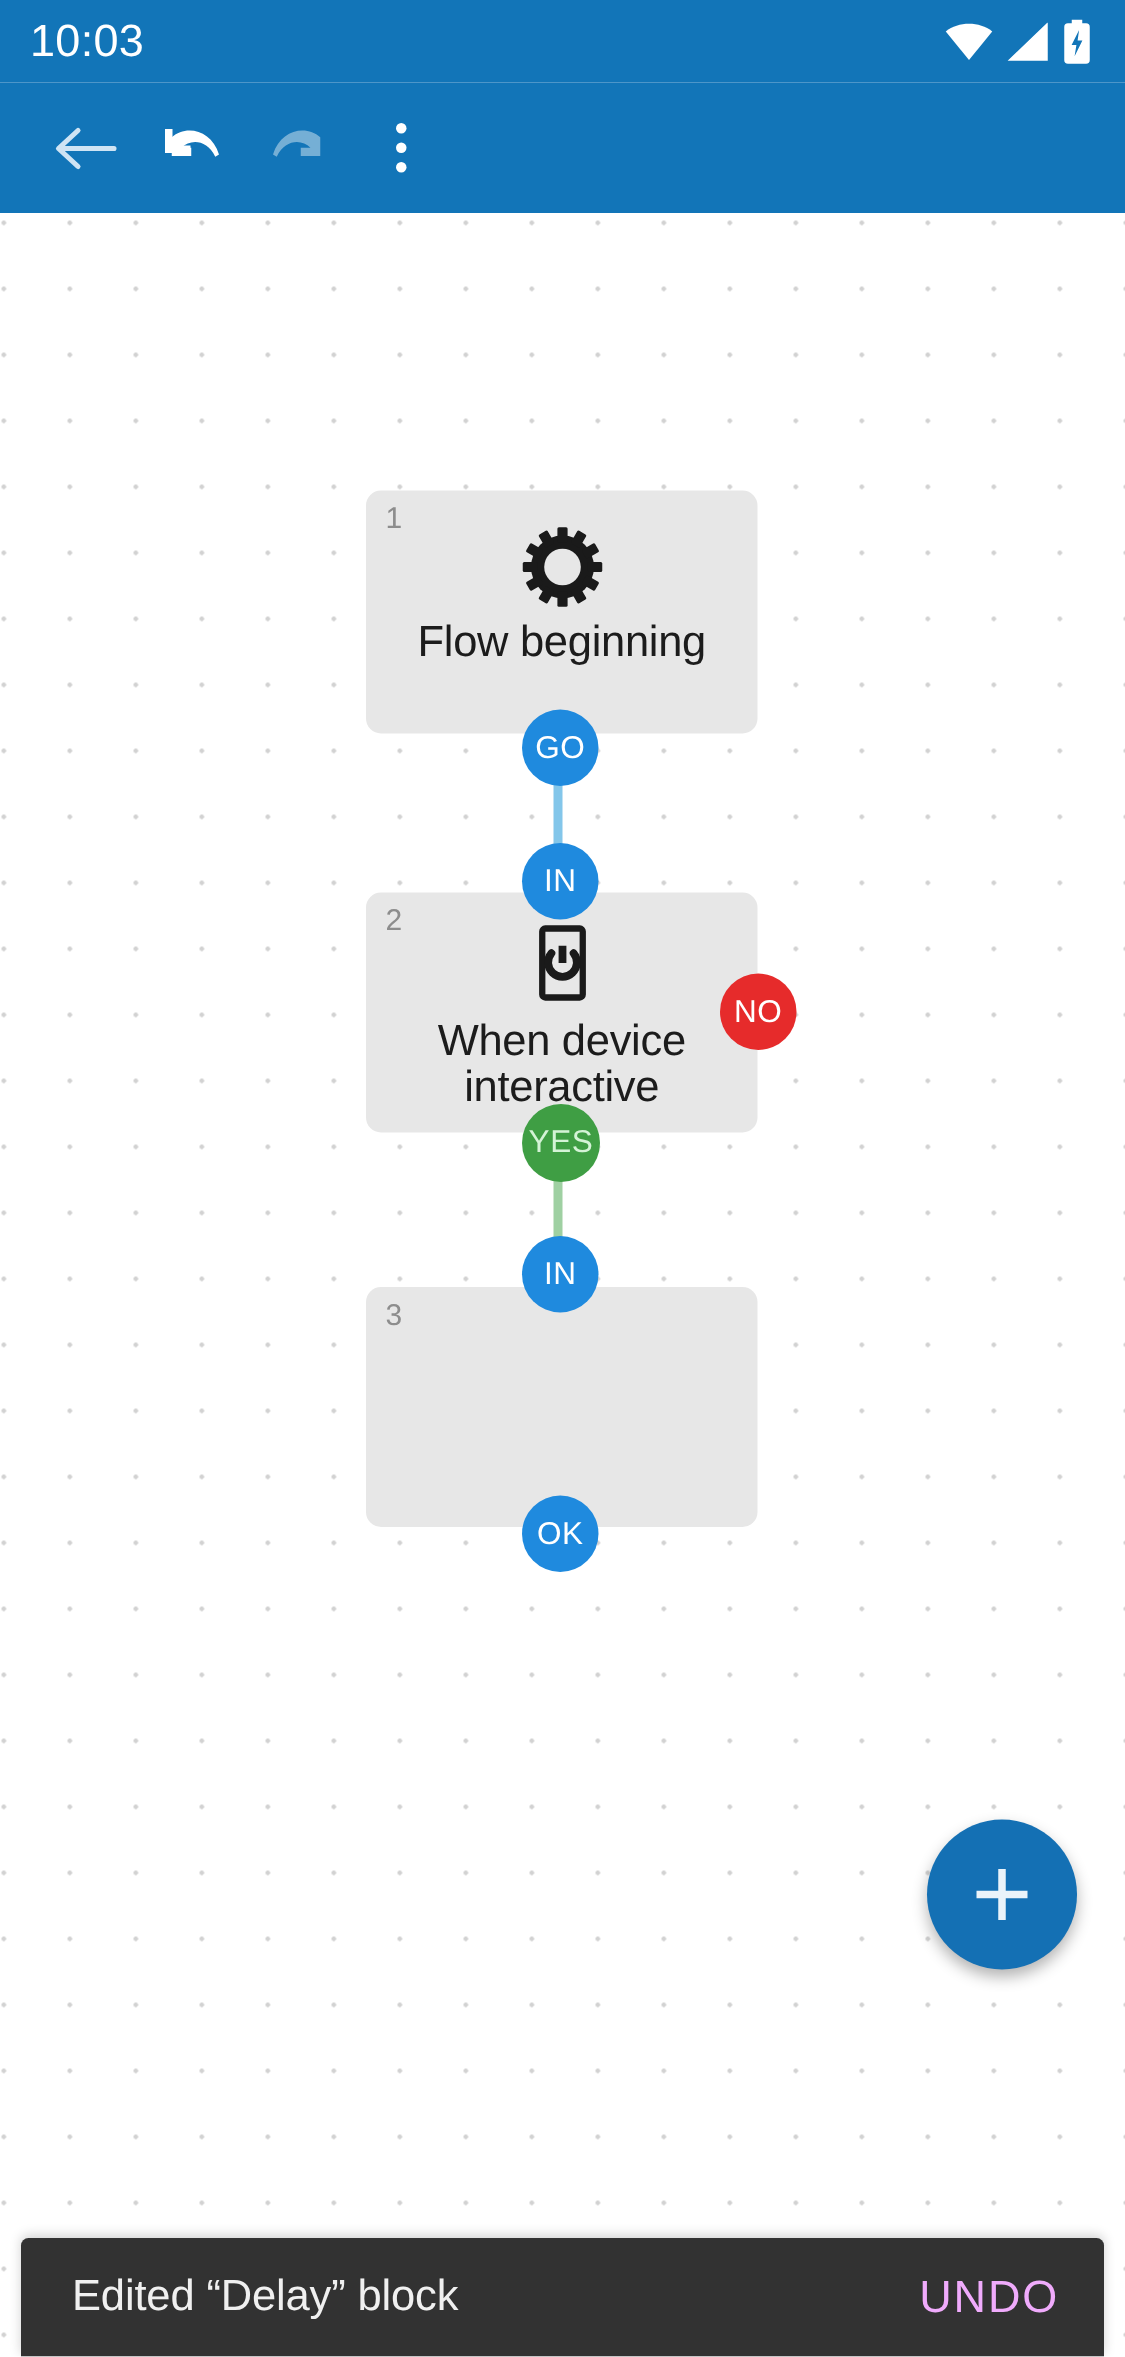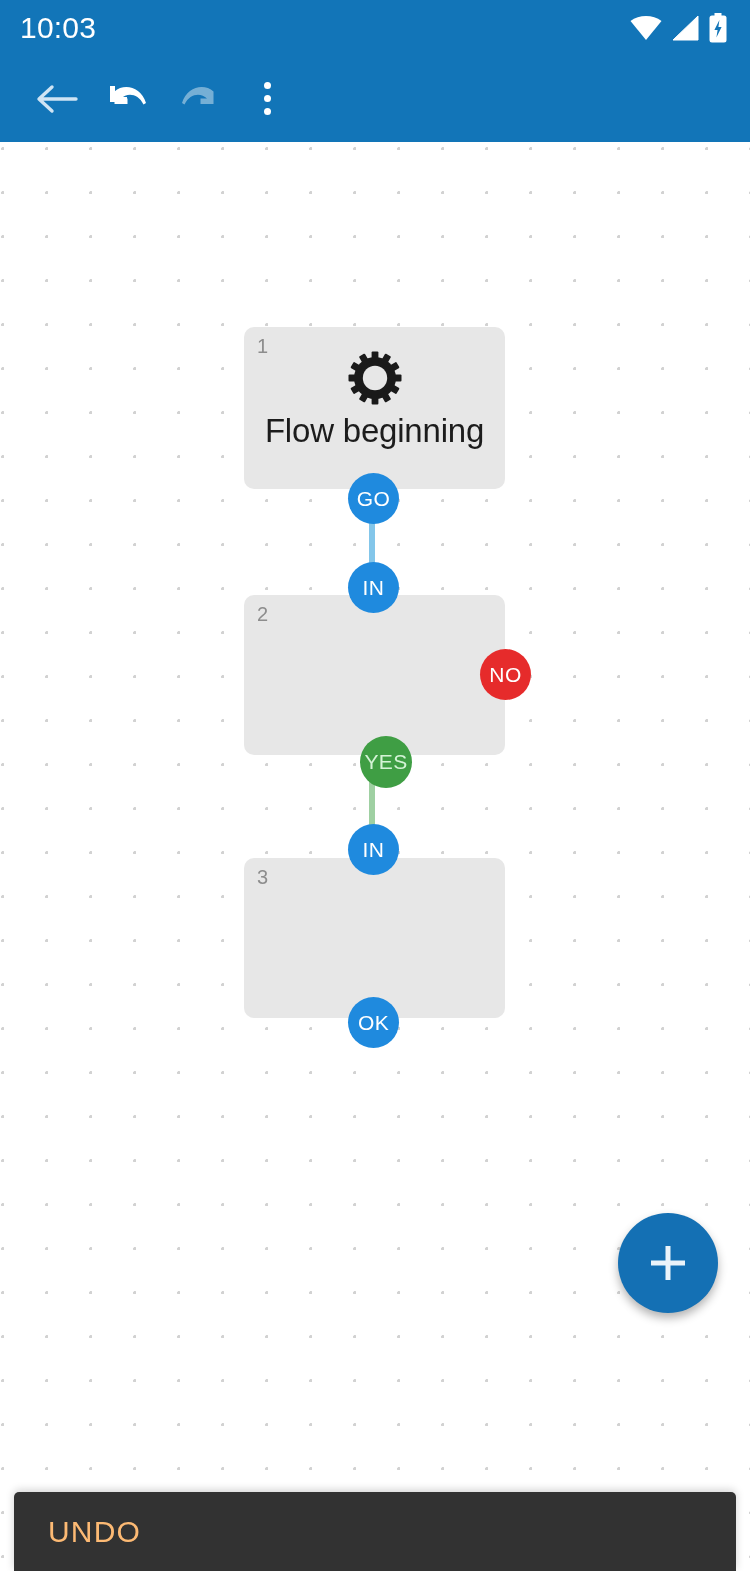--- a/index.html
+++ b/index.html
@@ -126,21 +126,21 @@
     flex-direction: column;
     align-items: center;
   }
   .block-icon {
     display: flex;
     align-items: center;
     justify-content: center;
     height: 58px;
   }
   .block-label {
-    font-size: 33px;
+    font-size: 29px;
     color: #1c1c1c;
     text-align: center;
     line-height: 1.08;
     margin-top: 6px;
     letter-spacing: -0.2px;
   }
 
   
   .port {
     position: absolute;
@@ -194,21 +194,21 @@
     padding: 0 30px 0 34px;
     box-shadow: 0 -2px 8px rgba(0,0,0,0.18);
     z-index: 40;
   }
   #snackbar-message {
     color: #f0f0f0;
     font-size: 29px;
     letter-spacing: -0.1px;
   }
   #snackbar-action {
-    color: #fdba74;
+    color: #f0abfc;
     font-size: 30px;
     font-weight: 400;
     letter-spacing: 1.2px;
     cursor: pointer;
   }
 </style>
 </head>
 <body>
 
 <div id="status-bar">
@@ -292,39 +292,50 @@
         </svg>
       </div>
       <div class="block-label">Flow beginning</div>
     </div>
   </div>
 
   <div class="port port-blue" style="left:348px; top:331px; width:51px; height:51px;">GO</div>
 
   <div class="block" style="left:244px; top:453px; width:261px; height:160px;">
     <span class="block-index">2</span>
+    <div class="block-body" style="top:20px;">
+      <div class="block-icon">
+        <svg width="56" height="56" viewBox="0 0 56 56">
+          <rect x="14.5" y="3" width="27" height="46" rx="2" fill="none" stroke="#1a1a1a" stroke-width="4.2"></rect>
+          <path d="M28 14.5 L28 26" stroke="#1a1a1a" stroke-width="5.2" stroke-linecap="butt"></path>
+          <path d="M20.6 19.5 A 9.6 9.6 0 1 0 35.4 19.5" fill="none" stroke="#1a1a1a" stroke-width="5.2" stroke-linecap="round"></path>
+        </svg>
+      </div>
+      <div class="block-label" style="width:200px;">When device interactive</div>
+    </div>
   </div>
 
   <div class="port port-blue" style="left:348px; top:420px; width:51px; height:51px;">IN</div>
 
   <div class="port port-red" style="left:480px; top:507px; width:51px; height:51px;">NO</div>
 
-  <div class="port port-green" style="left:348px; top:594px; width:52px; height:52px;margin-left:12px;">YES</div>
+  <div class="port port-green" style="left:348px; top:594px; width:52px; height:52px;">YES</div>
 
   <div class="block" style="left:244px; top:716px; width:261px; height:160px;">
     <span class="block-index">3</span>
   </div>
 
   <div class="port port-blue" style="left:348px; top:682px; width:51px; height:51px;">IN</div>
 
   <div class="port port-blue" style="left:348px; top:855px; width:51px; height:51px;">OK</div>
 
 </div>
 
 <div id="fab">
   <svg width="46" height="46" viewBox="0 0 46 46">
     <path d="M23 6 L23 40 M6 23 L40 23" stroke="#eaf3fa" stroke-width="5" stroke-linecap="butt"></path>
   </svg>
 </div>
 
 <div id="snackbar">
+  <span id="snackbar-message">Edited “Delay” block</span>
   <span id="snackbar-action">UNDO</span>
 </div>
 
 </body></html>

